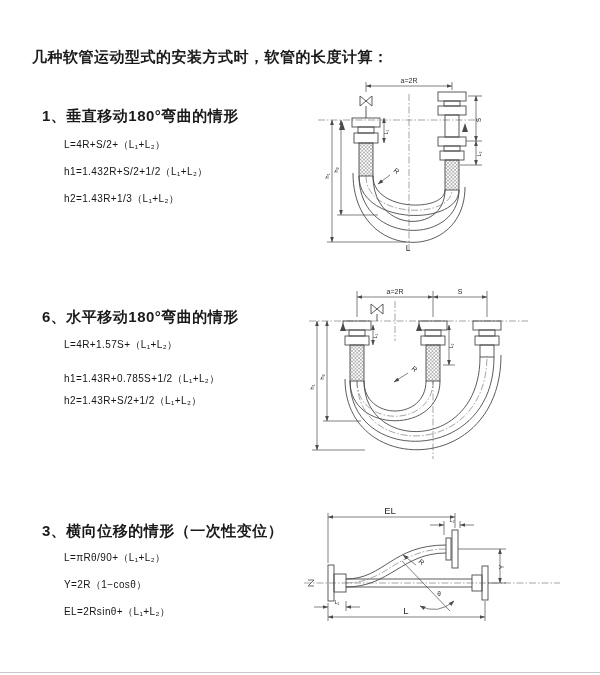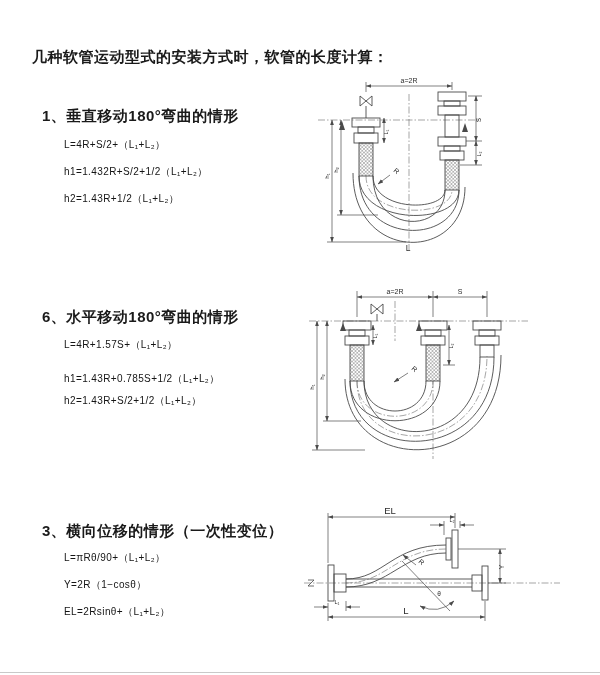--- a/index.html
+++ b/index.html
@@ -25,21 +25,21 @@
   .page-edge{position:absolute;left:0;right:0;bottom:2px;height:1px;background:#c9c9c9;}
 </style>
 </head>
 <body>
 
 <div class="page-title">几种软管运动型式的安装方式时，软管的长度计算：</div>
 
 <div class="sec-heading" style="top:107px">1、垂直移动180°弯曲的情形</div>
 <div class="formula" style="top:138px">L=4R+S/2+（L₁+L₂）</div>
 <div class="formula" style="top:165px">h1=1.432R+S/2+1/2（L₁+L₂）</div>
-<div class="formula" style="top:192px">h2=1.43R+1/2（L₁+L₂）</div>
+<div class="formula" style="top:192px">h2=1.43R+1/3（L₁+L₂）</div>
 
 <div class="sec-heading" style="top:308px">6、水平移动180°弯曲的情形</div>
 <div class="formula" style="top:338px">L=4R+1.57S+（L₁+L₂）</div>
 <div class="formula" style="top:372px">h1=1.43R+0.785S+1/2（L₁+L₂）</div>
 <div class="formula" style="top:394px">h2=1.43R+S/2+1/2（L₁+L₂）</div>
 
 <div class="sec-heading" style="top:522px">3、横向位移的情形（一次性变位）</div>
 <div class="formula" style="top:551px">L=πRθ/90+（L₁+L₂）</div>
 <div class="formula" style="top:578px">Y=2R（1−cosθ）</div>
 <div class="formula" style="top:605px">EL=2Rsinθ+（L₁+L₂）</div>

